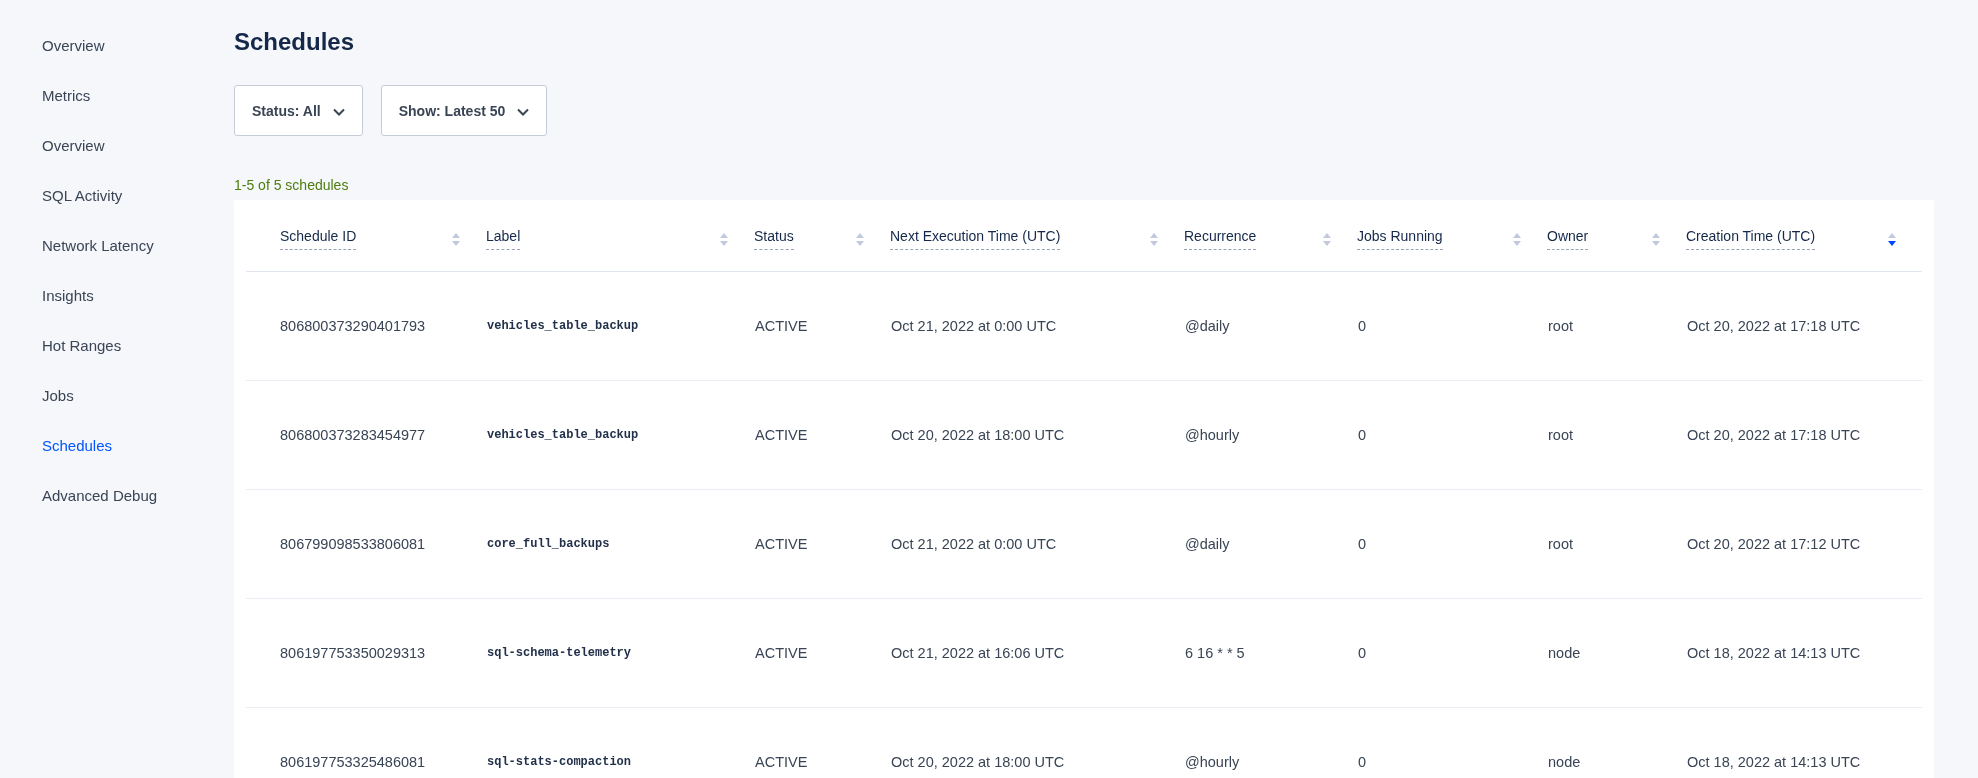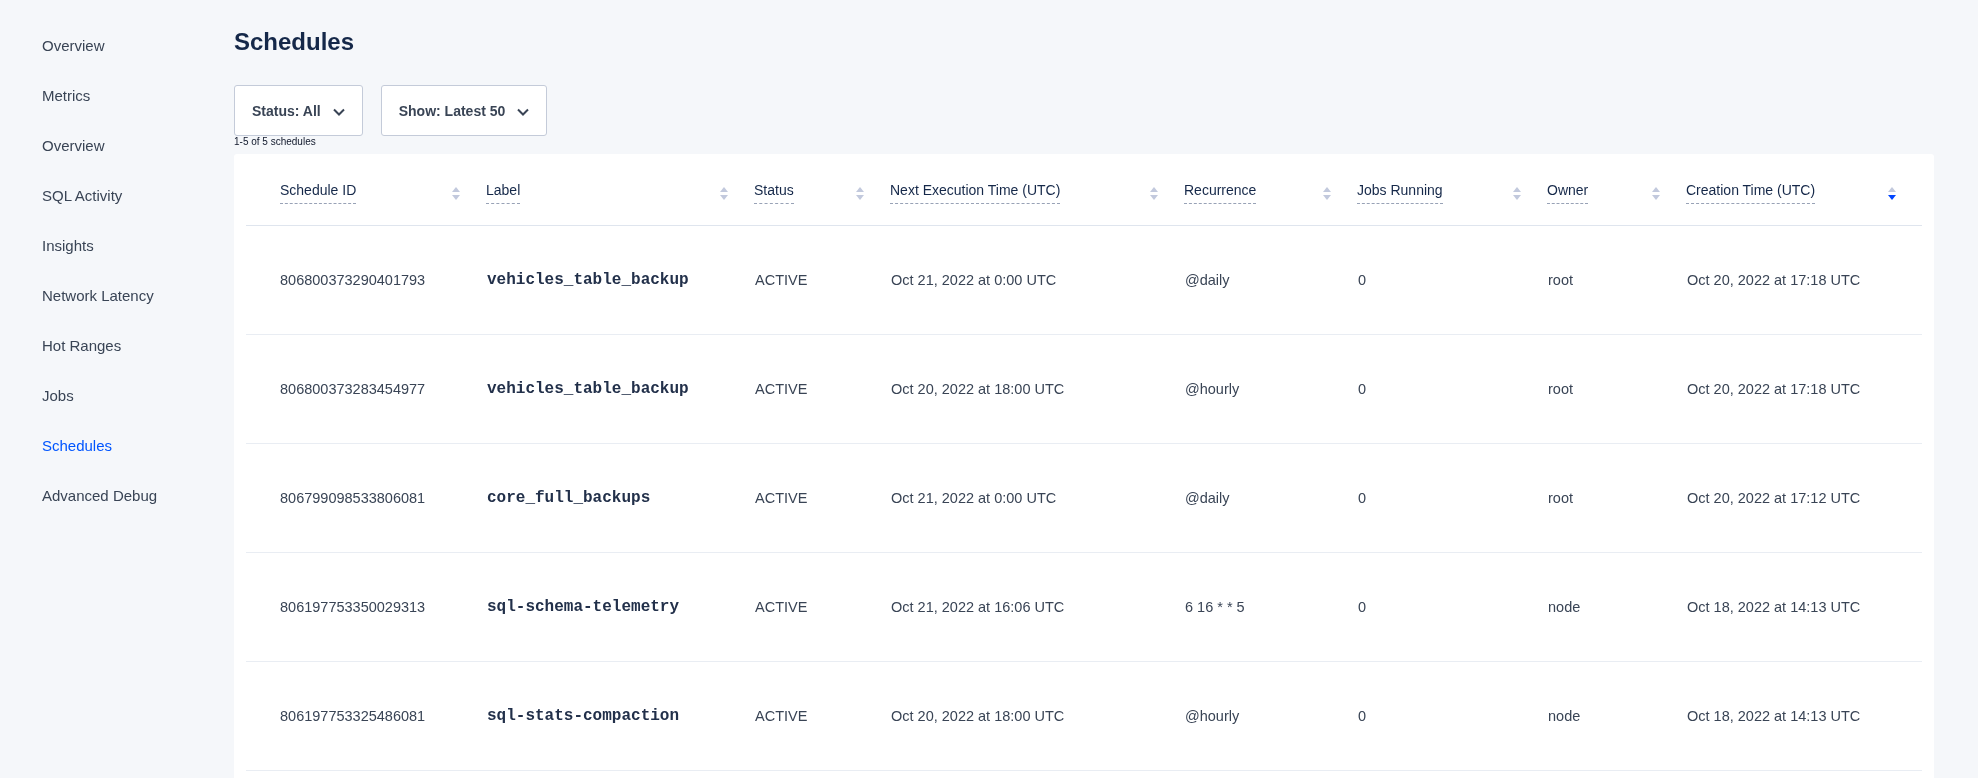--- a/index.html
+++ b/index.html
@@ -28,21 +28,21 @@
   .filters { display: flex; gap: 18px; margin-top: 29px; }
   .dropdown-btn {
     display: inline-flex; align-items: center; gap: 12px;
     height: 51px; padding: 0 17px;
     background: #ffffff; border: 1px solid #c4cbd9; border-radius: 3px;
     font-family: inherit; font-size: 14px; font-weight: 700; color: #394455;
     cursor: pointer;
   }
   .chevron { display: inline-flex; margin-top: 2px; }
 
-  .results-count { font-size: 10px; color: #0f172a; }
+  .results-count { margin-top: 41px; font-size: 14px; color: #4d7c0f; }
 
   
   .card {
     margin-top: 7px; background: #ffffff; border-radius: 3px;
     padding: 0 12px 24px 12px;
   }
   table { width: 100%; border-collapse: collapse; table-layout: fixed; }
   thead th {
     padding: 28px 0 21px 0;
     border-bottom: 1px solid #dfe5ee;
@@ -64,35 +64,35 @@
   .sort-icon.desc .tri.down { border-top-color: #0045ff; }
 
   tbody tr { height: 109px; }
   tbody td {
     border-bottom: 1px solid #e9edf3;
     font-size: 14.5px; color: #394455; vertical-align: middle;
     white-space: nowrap; overflow: hidden;
   }
   td.mono {
     font-family: "Liberation Mono", "DejaVu Sans Mono", monospace;
-    font-weight: 700; font-size: 16px; color: #22304a;
+    font-weight: 700; font-size: 12px; color: #22304a;
   }
 </style>
 </head>
 <body>
 
 <div class="app">
 
   <nav class="sidebar">
     <div class="nav-item">Overview</div>
     <div class="nav-item">Metrics</div>
     <div class="nav-item">Overview</div>
     <div class="nav-item">SQL Activity</div>
+    <div class="nav-item">Network Latency</div>
     <div class="nav-item">Insights</div>
-    <div class="nav-item">Network Latency</div>
     <div class="nav-item">Hot Ranges</div>
     <div class="nav-item">Jobs</div>
     <div class="nav-item active">Schedules</div>
     <div class="nav-item">Advanced Debug</div>
   </nav>
 
   <main class="main">
 
     <h1 class="page-title">Schedules</h1>
 

